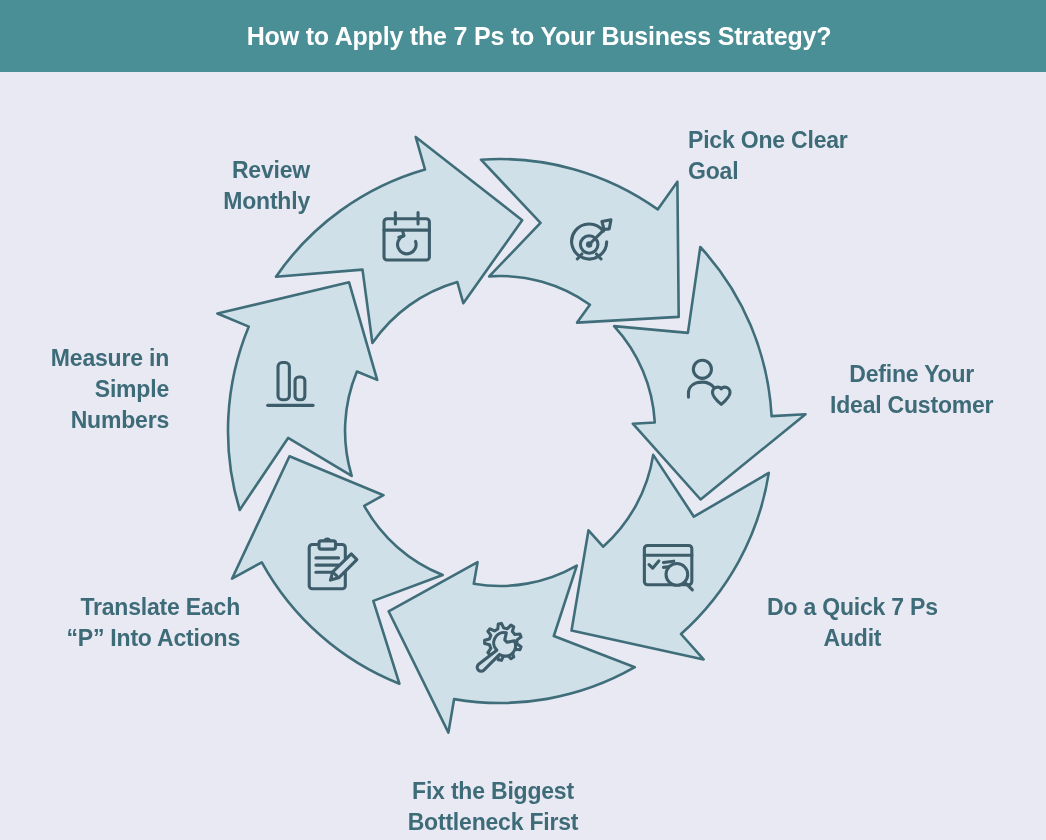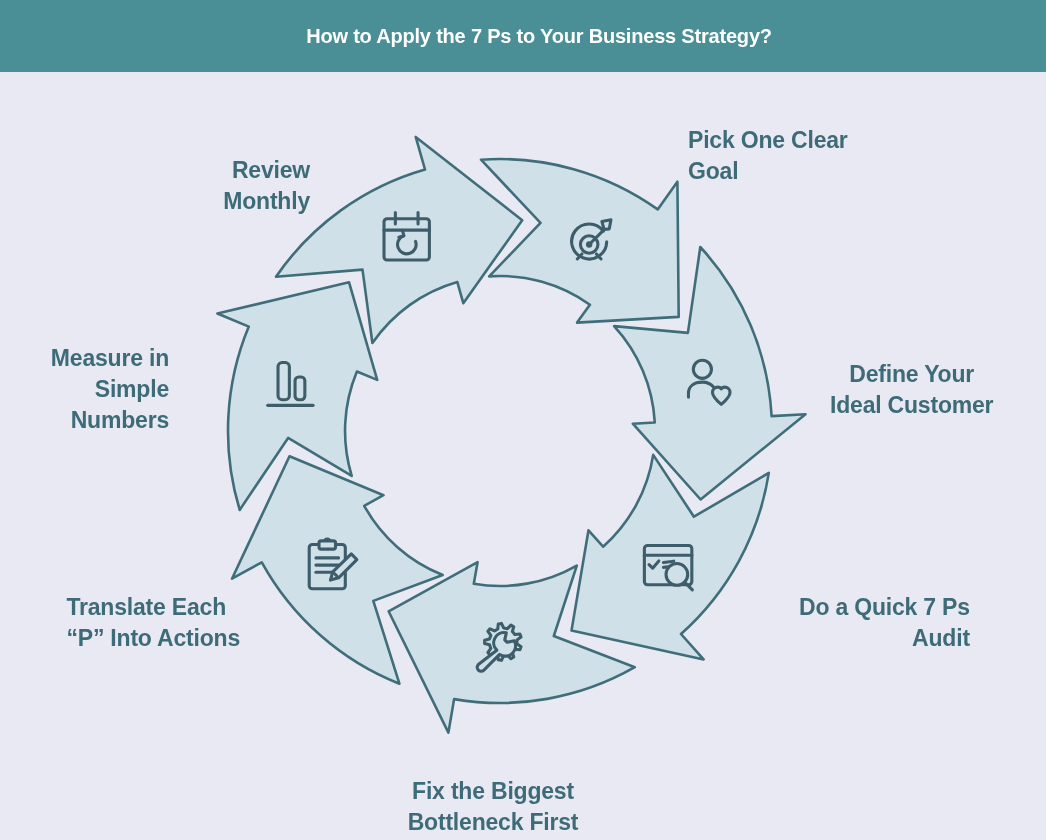--- a/index.html
+++ b/index.html
@@ -4,33 +4,33 @@
 <style>
   :root{
     --header-bg:#4a8e96; --header-text:#ffffff; --page-bg:#e9e9f3;
     --arrow-fill:#cfe0e8; --arrow-stroke:#3f6e7a; --icon-stroke:#3e5d6b; --label-text:#3d6b78;
   }
   *{margin:0;padding:0;box-sizing:border-box;}
   html,body{width:1046px;height:840px;overflow:hidden;}
   body{background:var(--page-bg);font-family:"Liberation Sans",sans-serif;position:relative;}
   .header{position:absolute;left:0;top:0;width:1046px;height:72px;background:var(--header-bg);
     display:flex;align-items:center;justify-content:center;}
-  .header h1{color:var(--header-text);font-size:20px;font-weight:700;letter-spacing:-0.2px;margin-left:32px;}
+  .header h1{color:var(--header-text);font-size:25px;font-weight:700;letter-spacing:-0.2px;margin-left:32px;}
   #cycle-svg{position:absolute;left:0;top:0;}
   .seg{fill:var(--arrow-fill);stroke:var(--arrow-stroke);stroke-width:2.6;stroke-linejoin:round;}
   #cycle-svg symbol *{fill:none;stroke:var(--icon-stroke);stroke-width:3;stroke-linecap:round;stroke-linejoin:round;}
   #cycle-svg symbol .mask{fill:var(--arrow-fill);}
   #cycle-svg symbol .dot{fill:var(--icon-stroke);}
   .label{position:absolute;color:var(--label-text);font-size:23px;font-weight:700;line-height:31px;
     white-space:pre-line;letter-spacing:-0.2px;}
   .lbl0{left:688px;top:125px;text-align:left;}
   .lbl1{left:830px;top:359px;text-align:center;}
-  .lbl2{left:767px;top:592px;text-align:right;margin-left:32px;}
+  .lbl2{left:767px;top:592px;text-align:center;}
   .lbl3{left:343px;top:776px;width:300px;text-align:center;}
-  .lbl4{right:806px;top:592px;}
+  .lbl4{right:806px;top:592px;text-align:right;}
   .lbl5{right:877px;top:343px;text-align:right;}
   .lbl6{right:736px;top:155px;text-align:right;}
 </style>
 </head>
 <body>
 
 <div class="header">
   <h1>How to Apply the 7 Ps to Your Business Strategy?</h1>
 </div>
 

